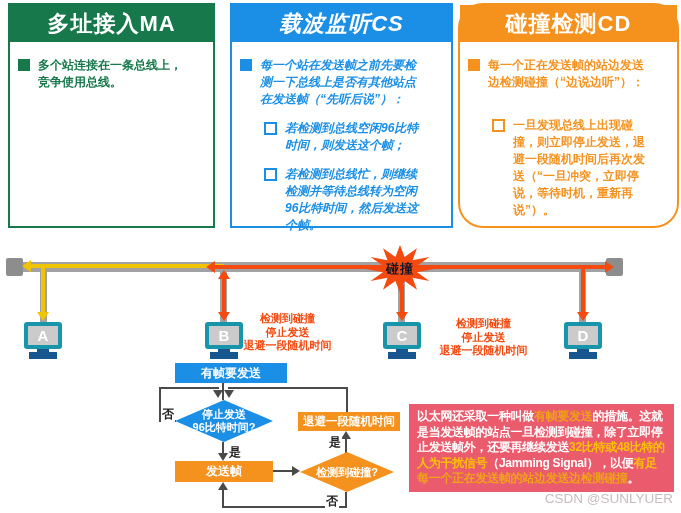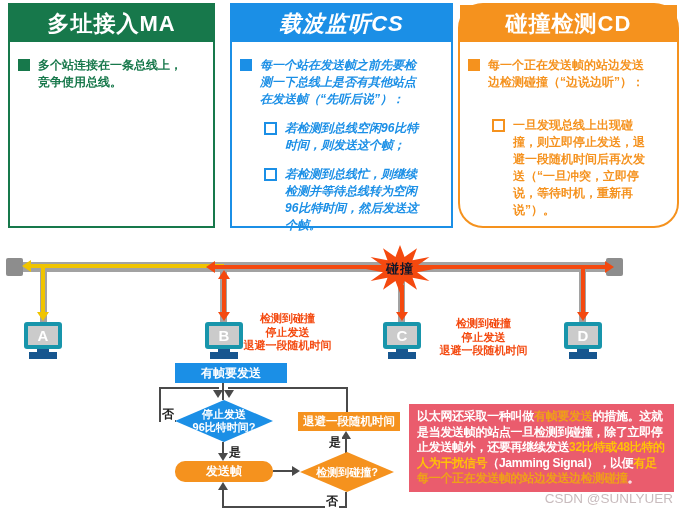--- a/index.html
+++ b/index.html
@@ -198,21 +198,21 @@
   <div class="fc-line" style="left:345px;top:492px;width:2px;height:16px;"></div>
   <div class="fc-line" style="left:222px;top:506px;width:125px;height:2px;"></div>
   <div class="fc-line" style="left:222px;top:489px;width:2px;height:19px;"></div>
   <div class="tri tri-u-k" style="left:218px;top:482px;"></div>
 
   <div class="fc-box blue" style="left:175px;top:363px;width:112px;height:20px;">有帧要发送</div>
   <div class="diamond blue" style="left:175px;top:400px;width:98px;height:42px;">
     <span>停止发送</span>
     <span>96比特时间?</span>
   </div>
-  <div class="fc-box orange" style="left:175px;top:461px;width:98px;height:21px;border-radius:10px;">发送帧</div>
+  <div class="fc-box orange" style="left:175px;top:461px;width:98px;height:21px;">发送帧</div>
   <div class="diamond orange" style="left:300px;top:452px;width:94px;height:40px;">
     <span>检测到碰撞?</span>
   </div>
   <div class="fc-box orange" style="left:298px;top:412px;width:102px;height:19px;font-size:11.5px;">退避一段随机时间</div>
 
   <div class="fc-label" style="left:161px;top:406px;">否</div>
   <div class="fc-label" style="left:228px;top:444px;">是</div>
   <div class="fc-label" style="left:328px;top:434px;">是</div>
   <div class="fc-label" style="left:325px;top:493px;">否</div>
 

